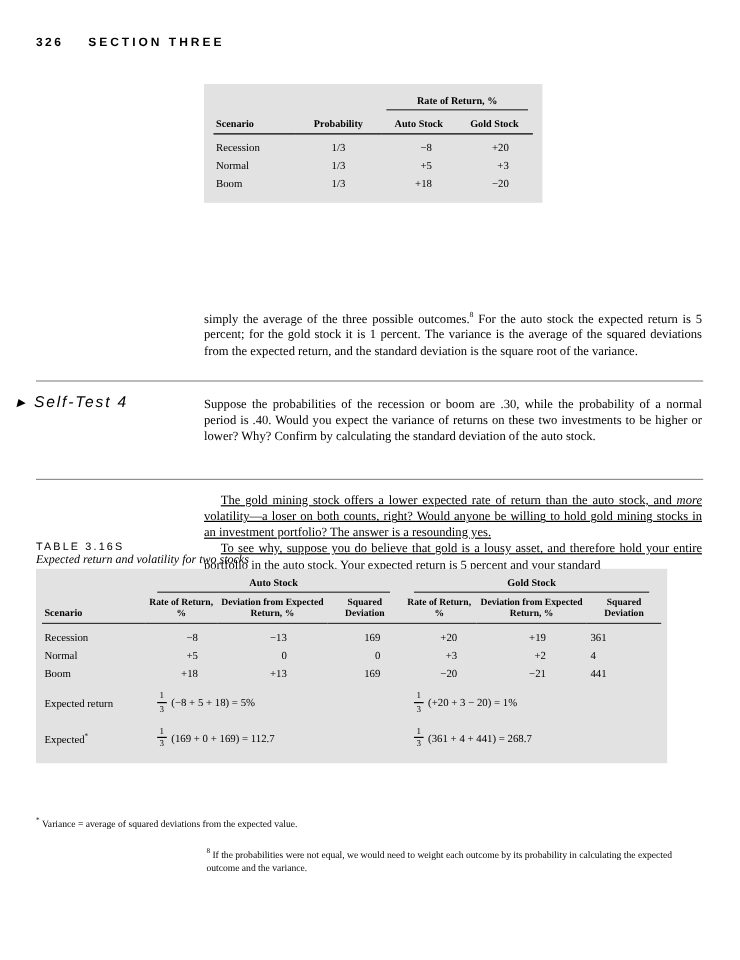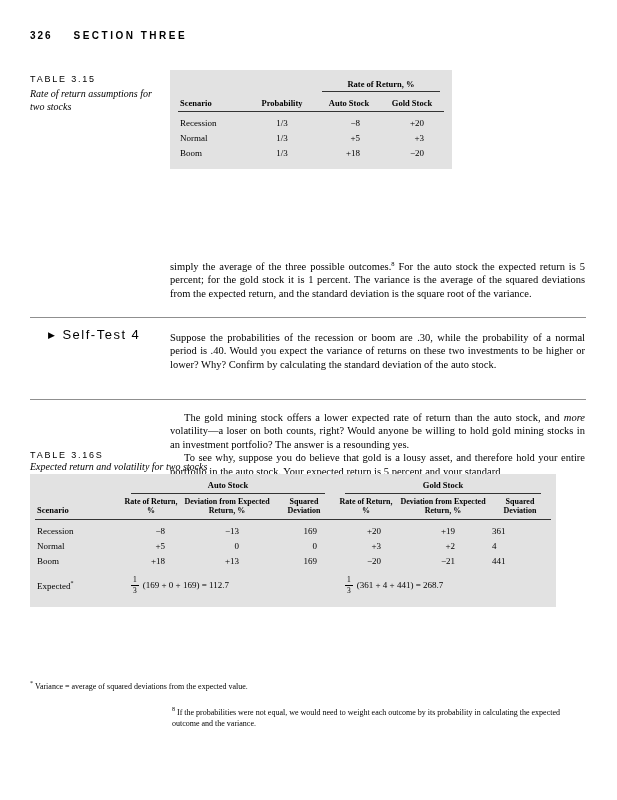--- a/index.html
+++ b/index.html
@@ -33,26 +33,26 @@
 
   
   .body { font-size:10.5px; line-height:13.4px; text-align:justify; }
   .para1 { top:260px; left:170px; width:415px; }
   sup.fnref { font-size:6.5px; vertical-align:super; line-height:0; }
 
   .rule { height:1px; background:#8f8f8f; left:30px; width:556px; }
   .rule1 { top:317px; }
   .rule2 { top:399px; }
 
-  .selftest-title { top:327px; left:48px; font-family:"Liberation Sans", sans-serif; font-size:13px; letter-spacing:1.5px; white-space:nowrap; }
+  .selftest-title { top:327px; left:14px; font-family:"Liberation Sans", sans-serif; font-size:13px; letter-spacing:1.5px; white-space:nowrap;font-style:italic; }
   .selftest-title .marker { font-size:9px; margin-right:6px; position:relative; top:-1px; }
   .selftest-body { top:331px; left:170px; width:415px; }
 
   .para2 { top:411px; left:170px; width:415px; }
-  .para2 p { text-indent:14px; }
+  .para2 p { text-indent:14px;text-decoration:underline; }
   .em { font-style:italic; }
 
   .t316-label { top:450px; left:30px; font-family:"Liberation Sans", sans-serif; font-size:9px; letter-spacing:1.8px; }
   .t316-caption { top:461px; left:30px; font-style:italic; font-size:10px; white-space:nowrap; }
 
   
   .t316-box { top:474px; left:30px; width:526px; background:#e2e2e2; padding:7px 5px 9px; }
   table.t316 { width:100%; border-collapse:collapse; font-size:9px; }
   .t316 th { font-weight:bold; font-size:8px; line-height:9.5px; }
   .t316 .groupline { display:block; margin:0 10px; padding-bottom:2px; border-bottom:1px solid #333; text-align:center; font-size:8.5px; }
@@ -85,24 +85,20 @@
 </head>
 <body>
 
 <div class="page">
 
   <div class="abs running-head">
     <span class="pgnum">326</span>
     <span class="section">SECTION THREE</span>
   </div>
 
-  <div class="abs t315-labelblock">
-    <div class="tlabel">TABLE 3.15</div>
-    <div class="tcaption">Rate of return assumptions for two stocks</div>
-  </div>
 
   <div class="abs t315-box">
     <table class="t315">
       <colgroup>
         <col style="width:68px">
           <col style="width:72px">
           <col style="width:62px">
           <col style="width:64px">
       </colgroup>
       <thead>
@@ -216,20 +212,29 @@
         <tr class="datarow">
           <td class="rowlabel">Boom</td>
           <td>+18</td>
           <td>+13</td>
           <td>169</td>
           <td>−20</td>
           <td>−21</td>
           <td>441</td>
         </tr>
 
+        <tr class="sumrow">
+          <td class="rowlabel">Expected return</td>
+          <td class="expr" colspan="3">
+            <span class="frac"><span class="fnum">1</span><span class="fden">3</span></span><span>(−8 + 5 + 18) = 5%</span>
+          </td>
+          <td class="expr" colspan="3">
+            <span class="frac"><span class="fnum">1</span><span class="fden">3</span></span><span>(+20 + 3 − 20) = 1%</span>
+          </td>
+        </tr>
 
         <tr class="sumrow">
           <td class="rowlabel">
             <span>Expected</span><sup class="tsup">*</sup>
           </td>
           <td class="expr" colspan="3">
             <span class="frac"><span class="fnum">1</span><span class="fden">3</span></span><span>(169 + 0 + 169) = 112.7</span>
           </td>
           <td class="expr" colspan="3">
             <span class="frac"><span class="fnum">1</span><span class="fden">3</span></span><span>(361 + 4 + 441) = 268.7</span>

